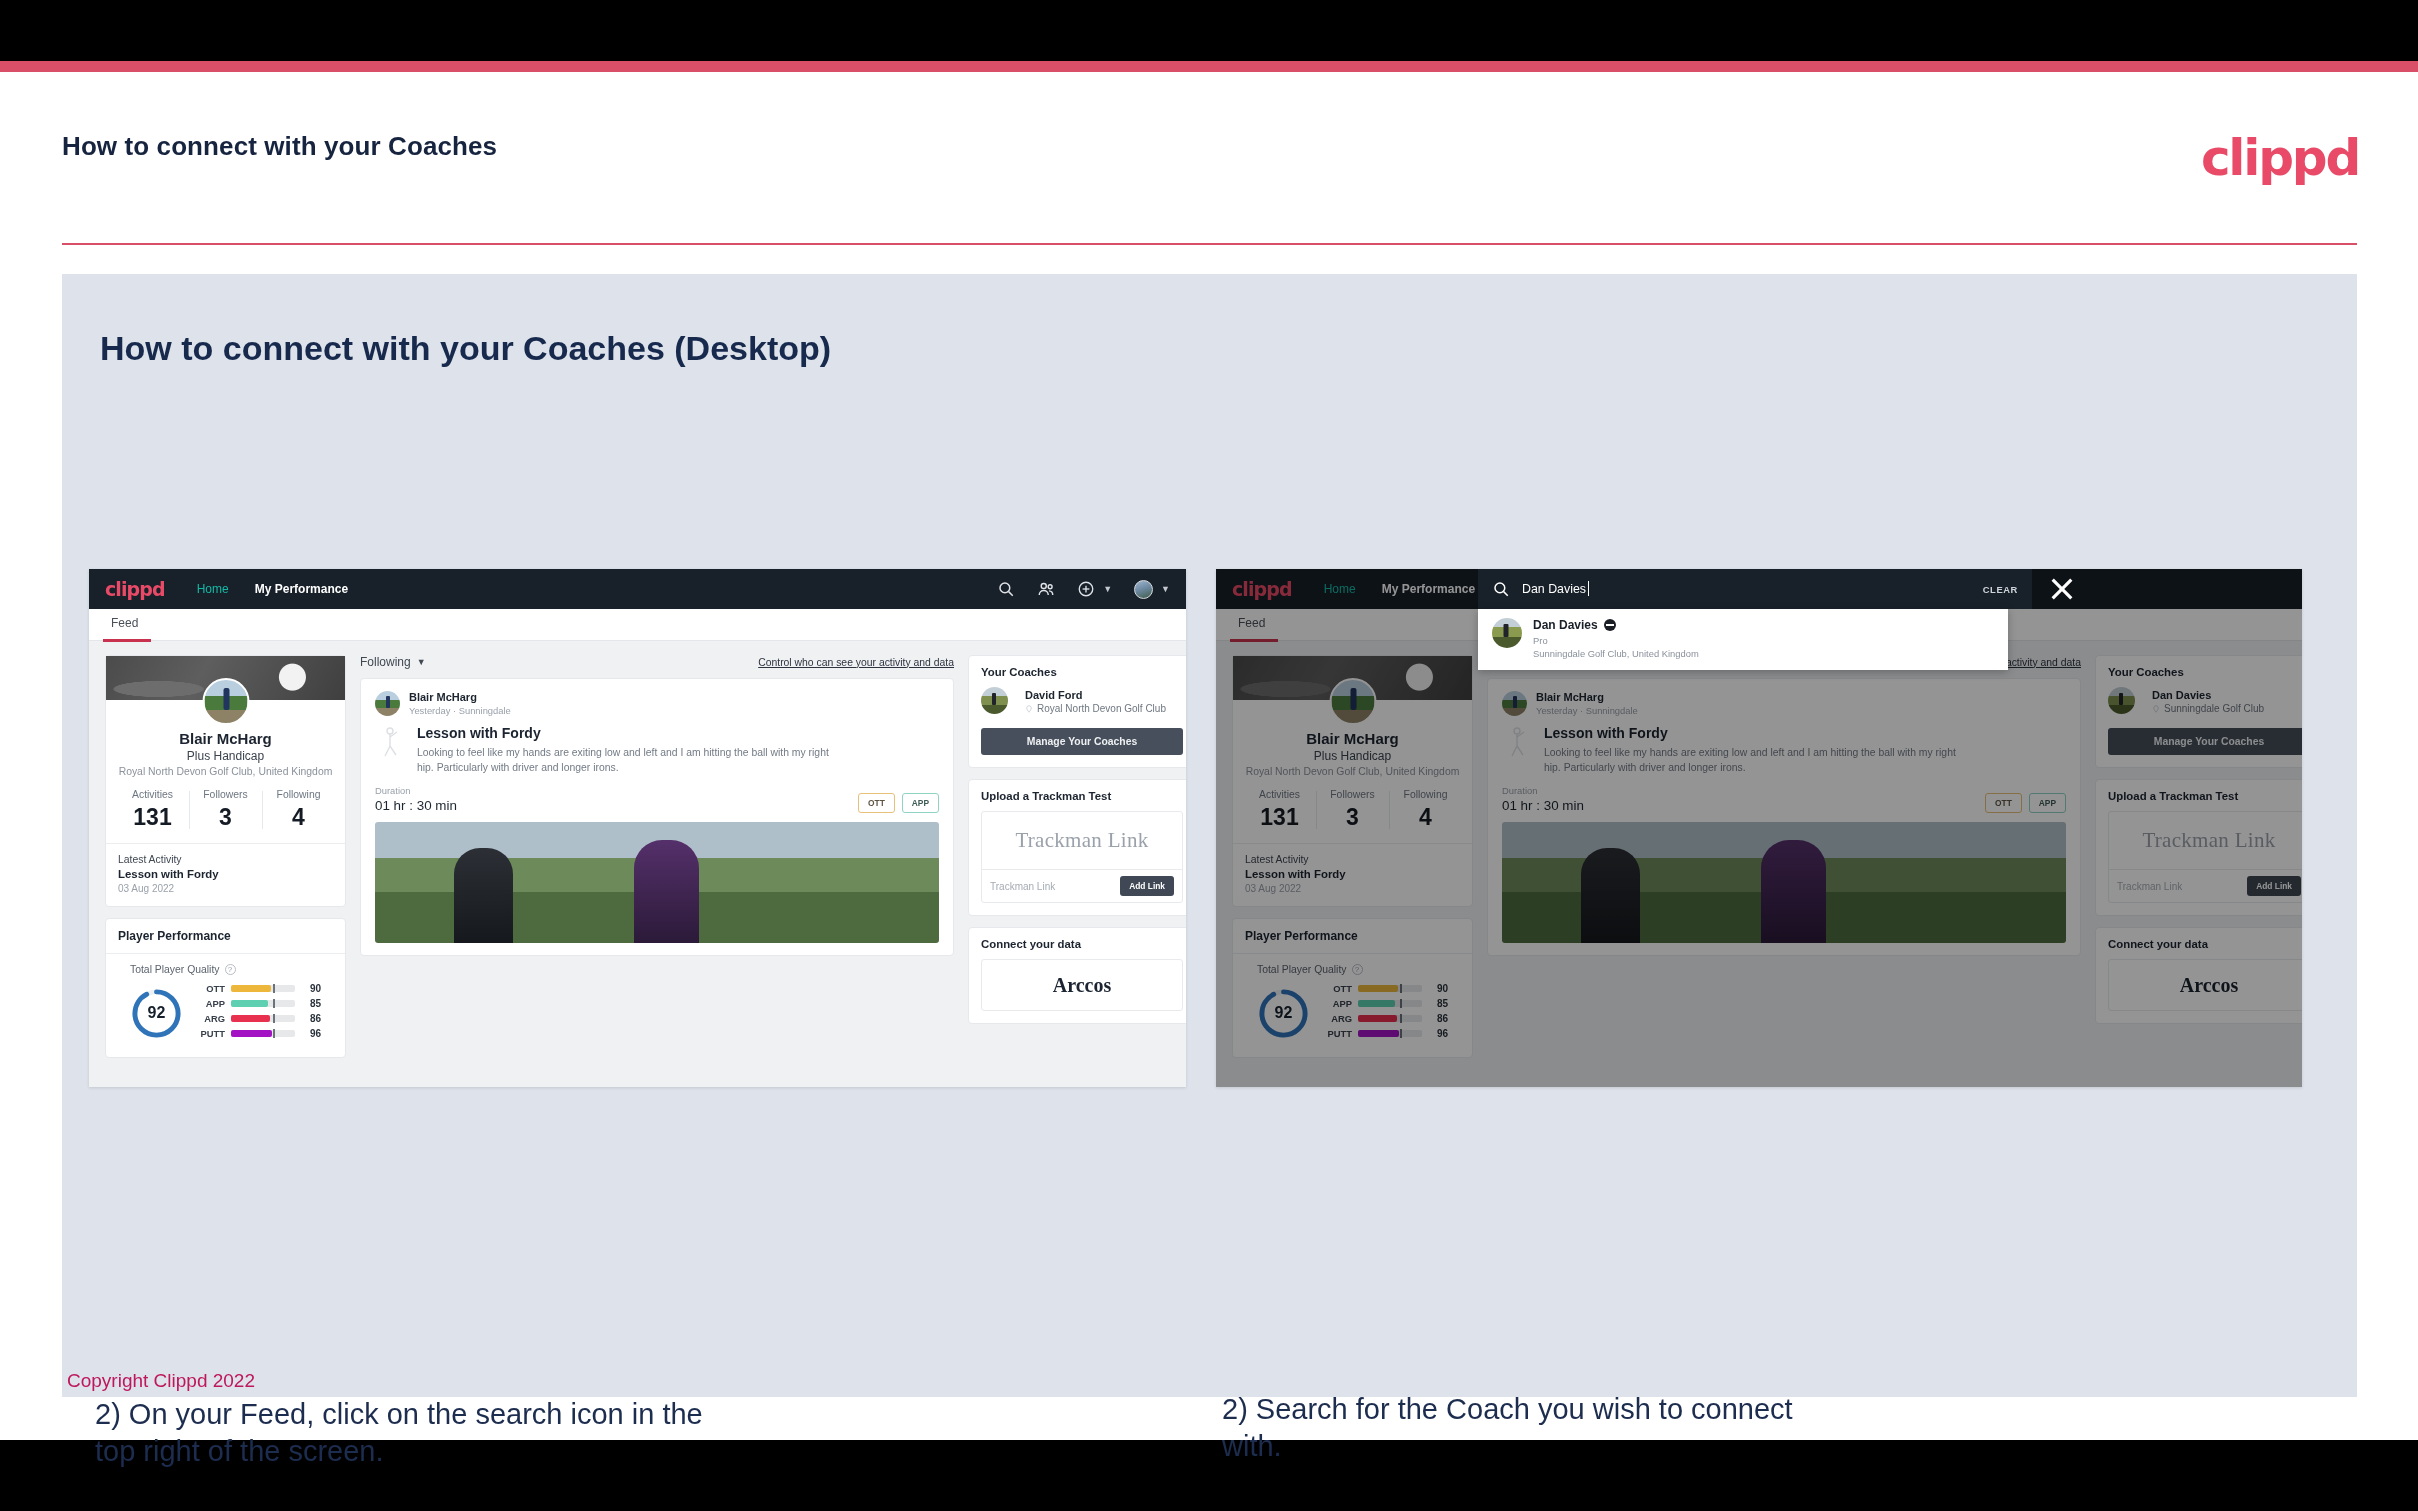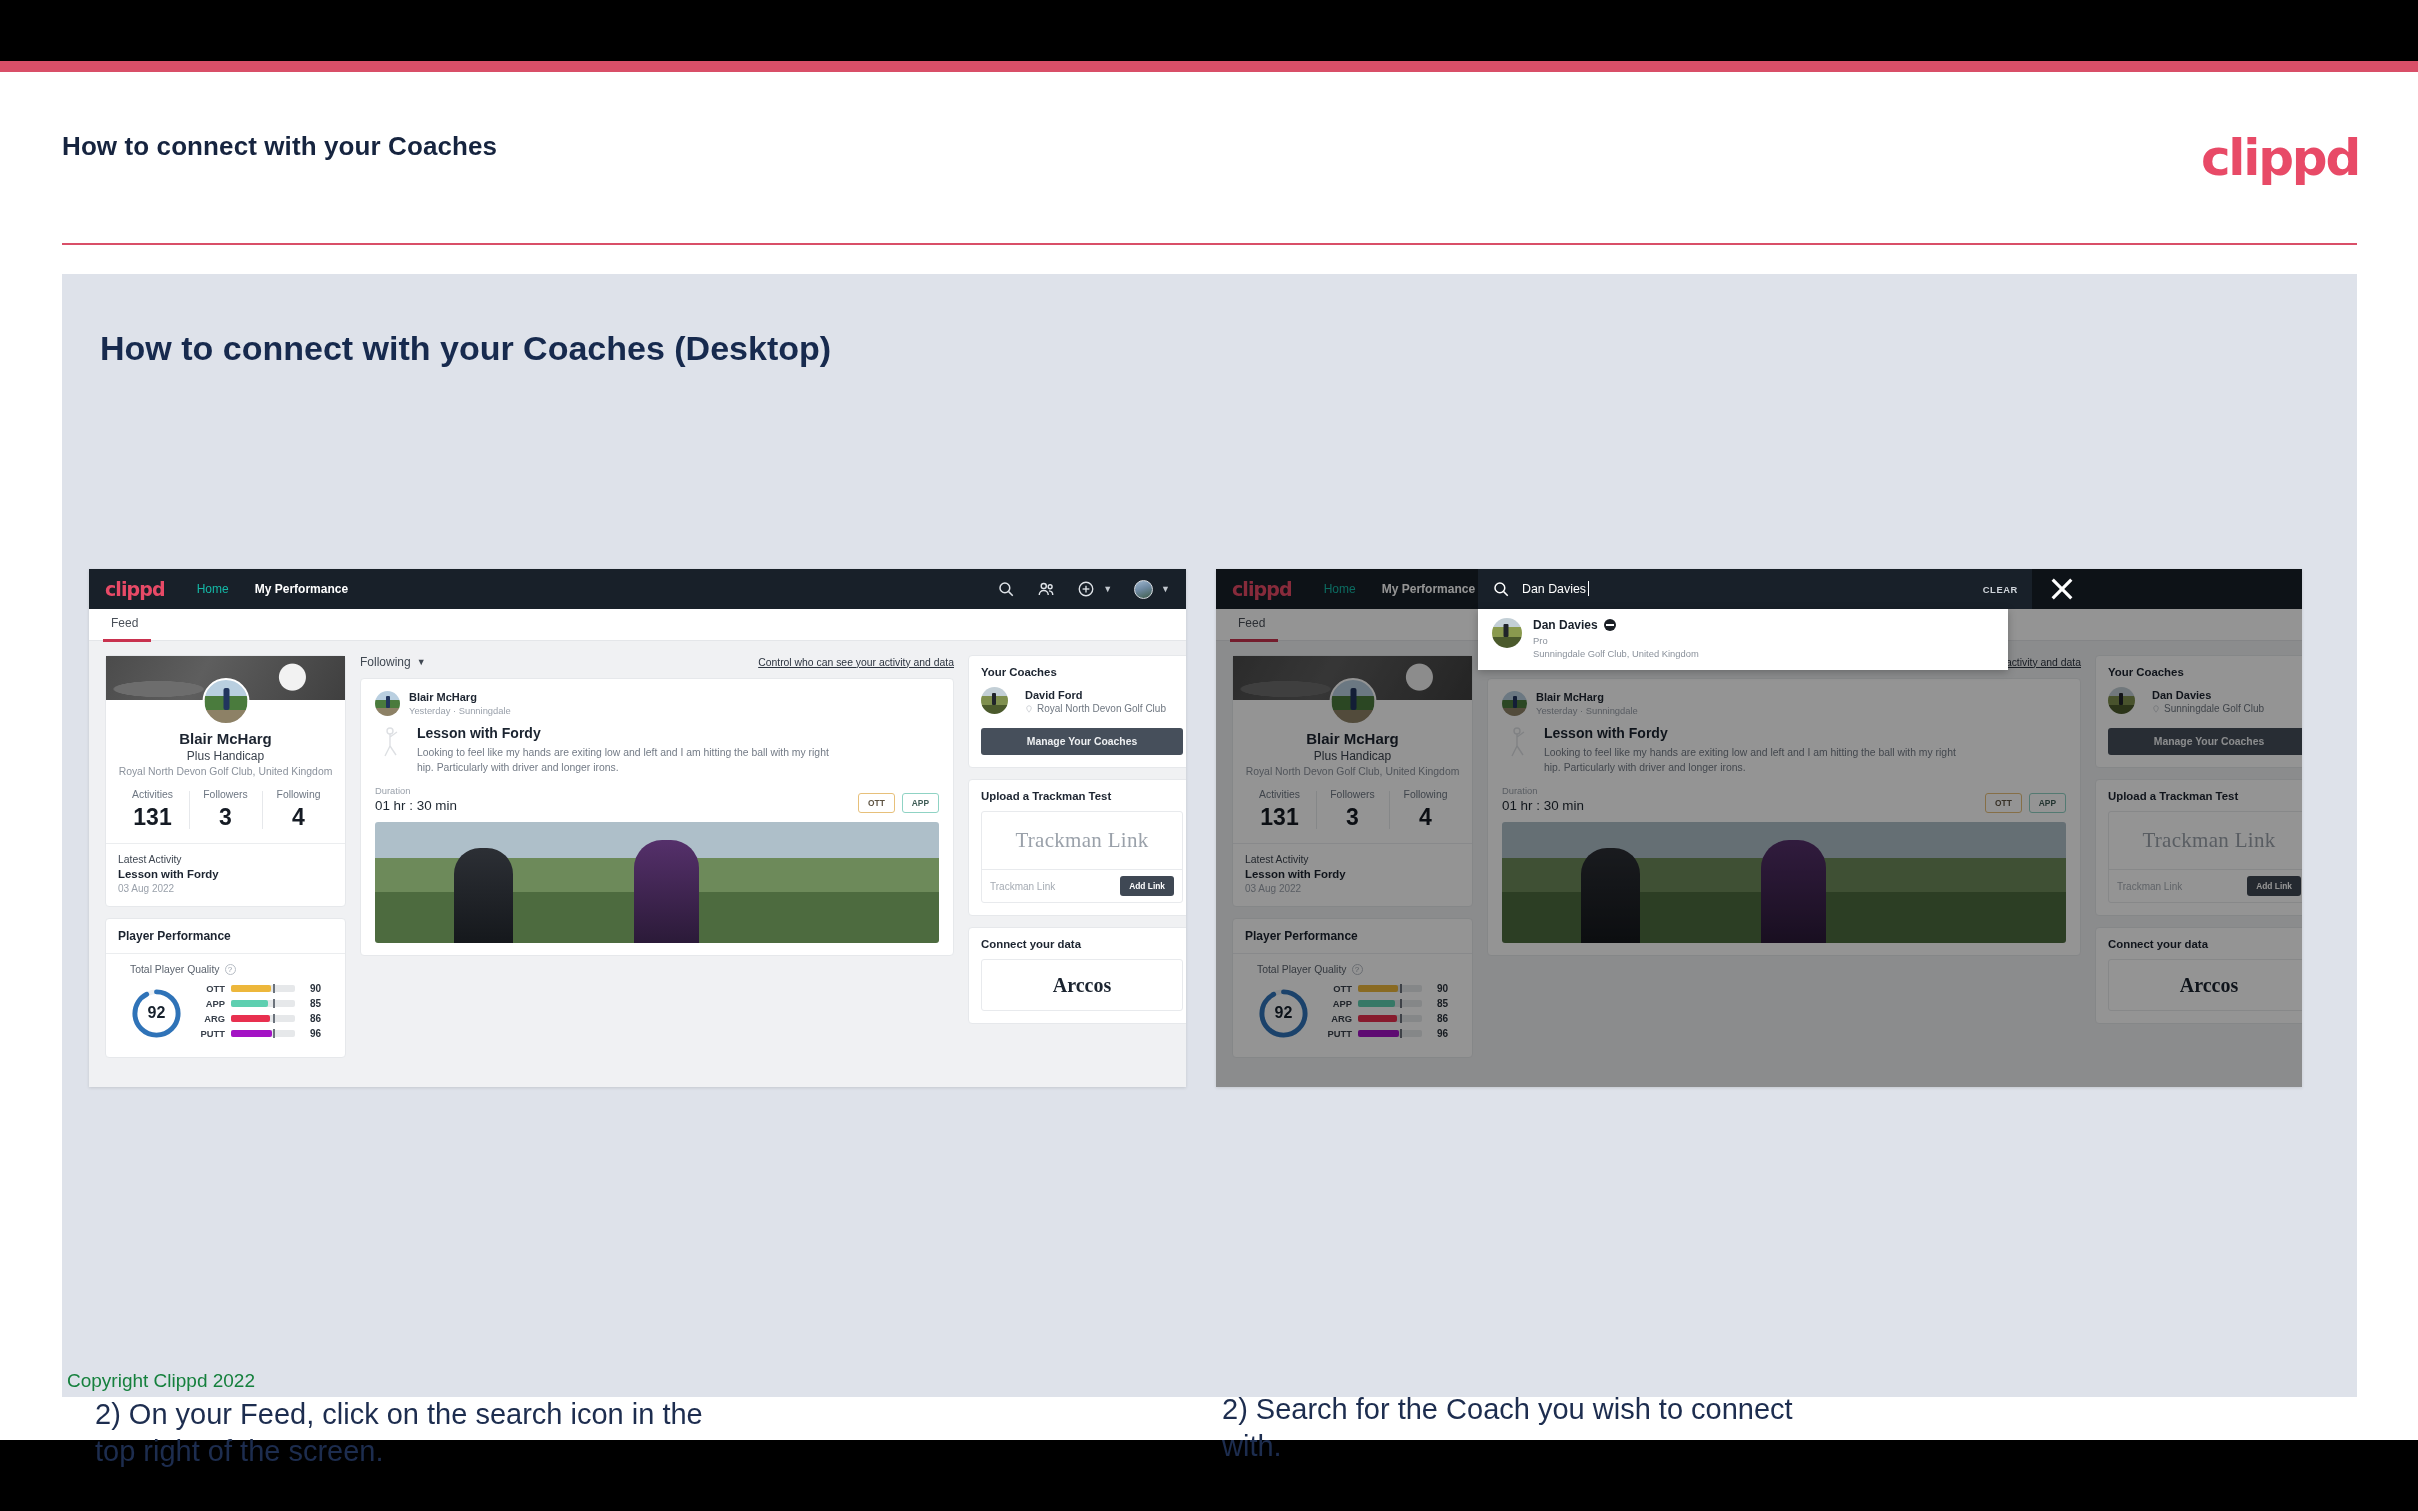--- a/index.html
+++ b/index.html
@@ -36,21 +36,21 @@
   .h2 { position:absolute; left:38px; top:103px; font-size:33px; font-weight:400; color:#2b3e60; }
 
   .caption {
     position:absolute; font-size:29px; line-height:1.28; color:#1d2d4f; font-weight:400;
   }
   .cap1 { left:33px; top:1122px; width:634px; }
   .cap2 { left:1160px; top:1117px; width:634px; }
 
   .copyright {
     position:absolute; left:67px; top:1370px;
-    font-size:19px; color:#15803d;
+    font-size:19px; color:#be185d;
   }
 
   
   .shot {
     position:absolute; background:#f0f1f3; overflow:hidden;
     box-shadow:0 1px 3px rgba(0,0,0,.12);
   }
   .shot1 { left:89px;  top:569px; width:1097px; height:518px; }
   .shot2 { left:1216px; top:569px; width:1086px; height:518px; }
 

